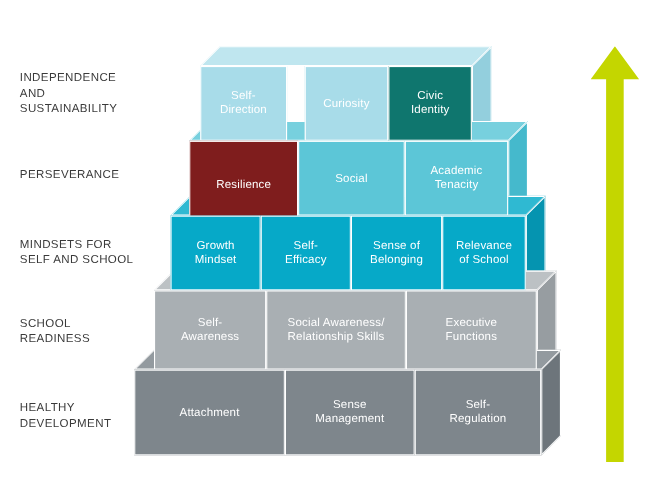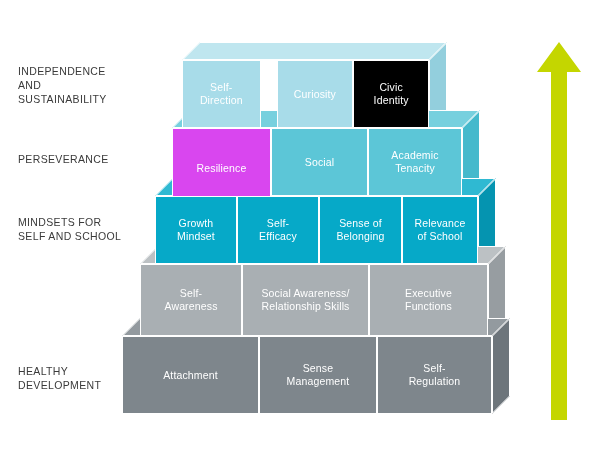--- a/index.html
+++ b/index.html
@@ -104,37 +104,39 @@
 <body>
 
 <div id="pyramid-diagram">
 
   <div class="tier-label lvl0">INDEPENDENCE
 AND
 SUSTAINABILITY</div>
   <div class="tier-label lvl1">PERSEVERANCE</div>
   <div class="tier-label lvl2">MINDSETS FOR
 SELF AND SCHOOL</div>
+  <div class="tier-label lvl3">SCHOOL
+READINESS</div>
   <div class="tier-label lvl4">HEALTHY
 DEVELOPMENT</div>
 
   <div class="stack" id="stack">
       <div class="tier" style="left: 182px; top: 60px; width: 247px; height: 68px;">
         <div class="tier-top" style="width: 247px; background: rgb(191, 230, 239);"></div>
         <div class="tier-side" style="left: 247px; height: 68px; background: rgb(147, 207, 221);"></div>
         <div class="block" style="width: 84px; height: 68px; background: rgb(168, 220, 233);">Self-
 Direction</div>
         <div class="block" style="width: 82px; height: 68px; background: rgb(168, 220, 233); margin-left: 16px;">Curiosity</div>
-        <div class="block" style="width: 81px; height: 68px; background: #000000;">Civic
+        <div class="block" style="width: 81px; height: 68px; background: #0f766e;">Civic
 Identity</div>
       </div>
       <div class="tier" style="left: 172px; top: 128px; width: 290px; height: 68px;">
         <div class="tier-top" style="width: 290px; background: rgb(119, 208, 222);"></div>
         <div class="tier-side" style="left: 290px; height: 68px; background: rgb(69, 185, 204);"></div>
-        <div class="block" style="width: 99px; height: 80px; background: #d946ef;">Resilience</div>
+        <div class="block" style="width: 99px; height: 80px; background: #7f1d1d;">Resilience</div>
         <div class="block" style="width: 97px; height: 68px; background: rgb(92, 198, 215);">Social</div>
         <div class="block" style="width: 94px; height: 68px; background: rgb(92, 198, 215);">Academic
 Tenacity</div>
       </div>
       <div class="tier" style="left: 155px; top: 196px; width: 323px; height: 68px;">
         <div class="tier-top" style="width: 323px; background: rgb(47, 185, 210);"></div>
         <div class="tier-side" style="left: 323px; height: 68px; background: rgb(5, 148, 176);"></div>
         <div class="block" style="width: 82px; height: 68px; background: rgb(6, 169, 200);">Growth
 Mindset</div>
         <div class="block" style="width: 82px; height: 68px; background: rgb(6, 169, 200);">Self-

